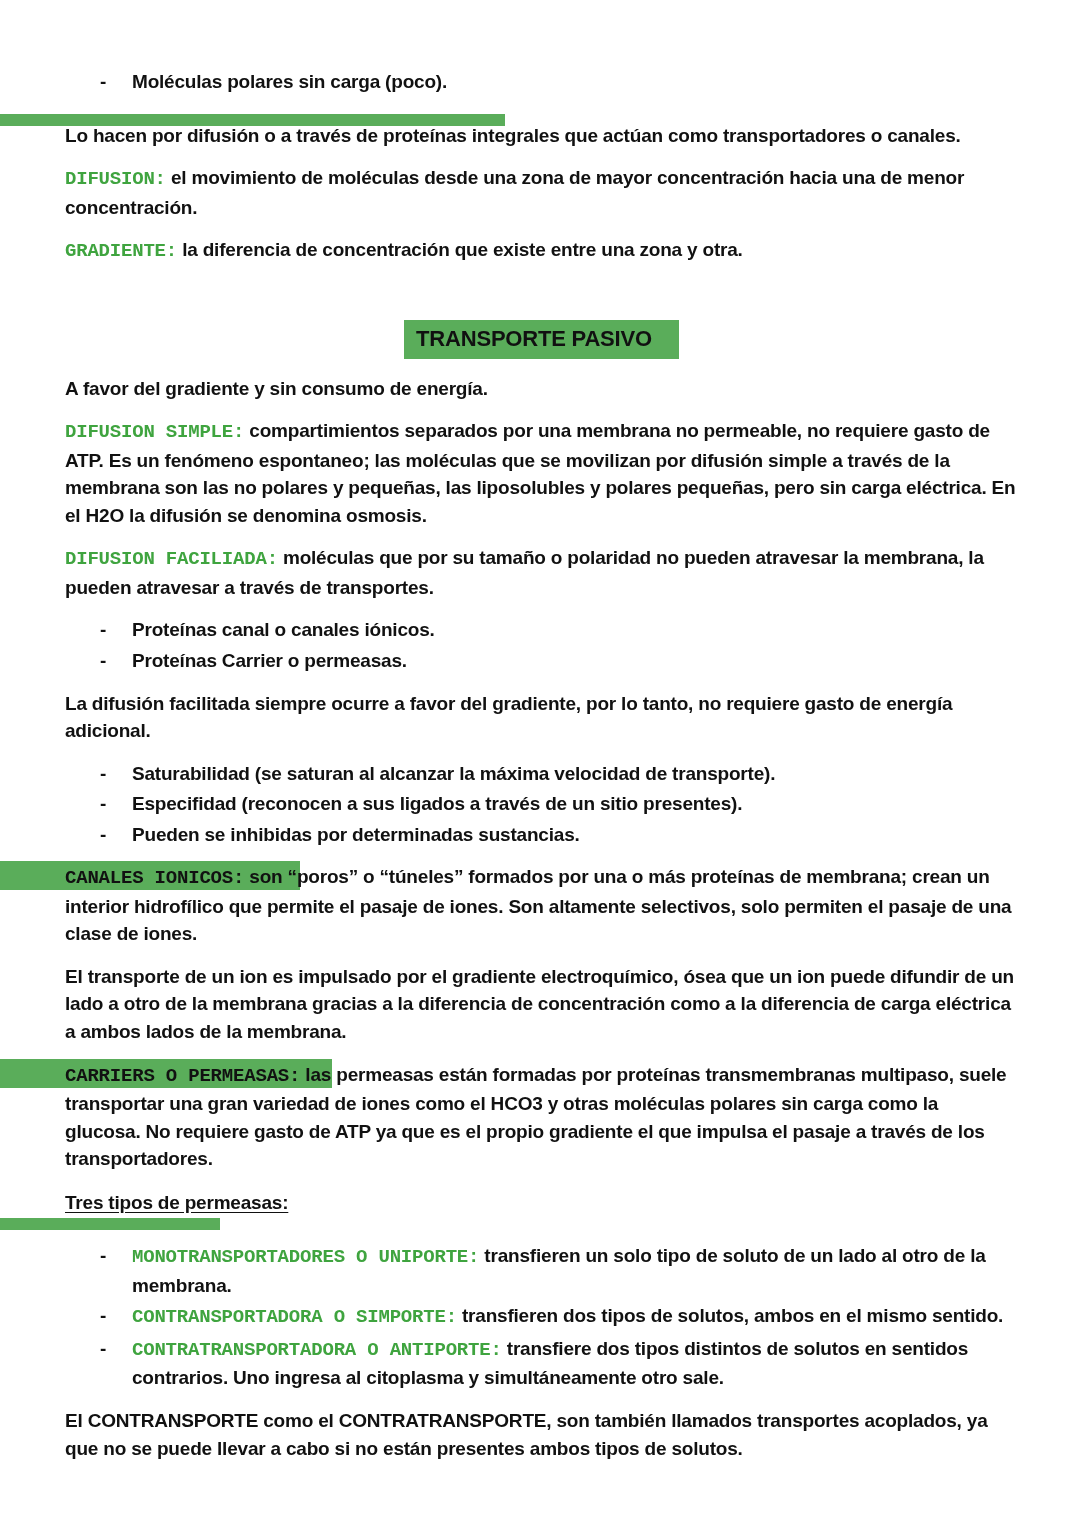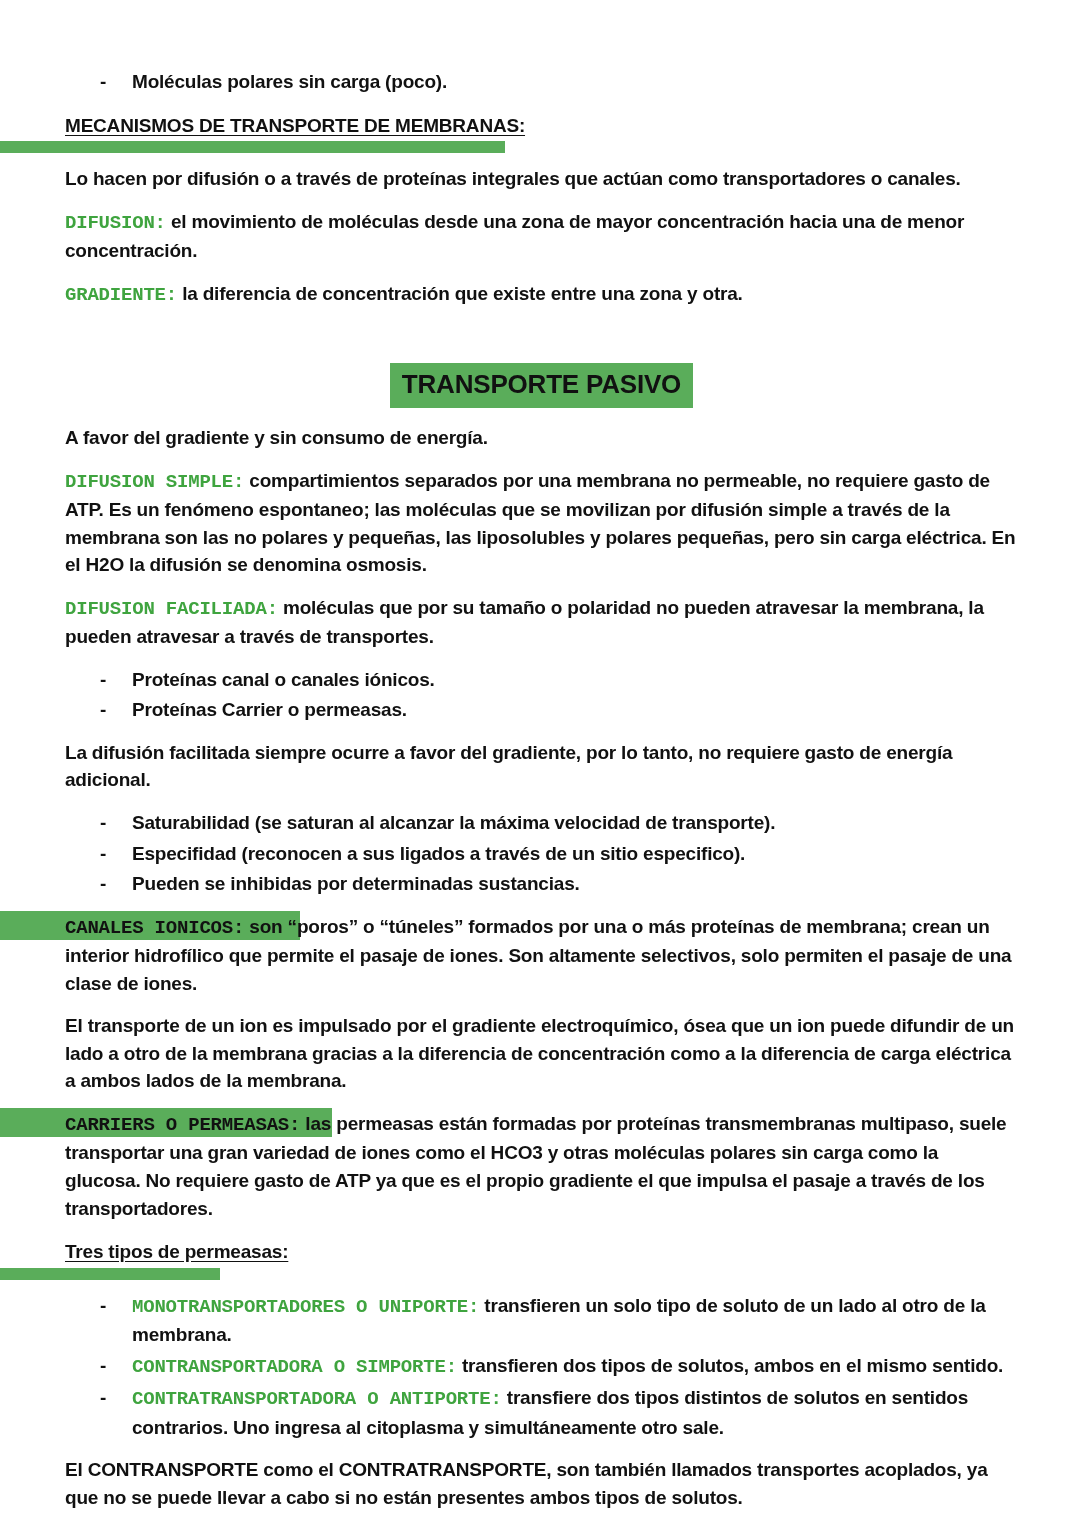--- a/index.html
+++ b/index.html
@@ -55,39 +55,38 @@
   .dash-list .dash { flex: 0 0 32px; }
   .dash-list .li-body { flex: 1 1 auto; }
 
   .indent-1 { margin-left: 40px; }
 
   .center-title { text-align: center; margin: 54px 0 16px 0; }
   .title-box {
     display: inline-block;
     background: var(--green_bar, #57ab57);
     color: var(--text, #111111);
-    font-size: 26px;
-    padding: 3px 12px 4px 12px;
+    font-size: 22px;
+    padding: 3px 27px 4px 12px;
   }
   .center-sub { margin: 16px 0 30px 0; }
 </style>
 </head>
 <body>
 
 <div class="page">
 
   <ul class="dash-list">
     <li>
       <span class="dash">-</span>
       <span class="li-body">Moléculas polares sin carga (poco).</span>
     </li>
   </ul>
 
   <h2 class="heading">
-    <span class="u">MECANISMOS DE TRANSPORTE DE MEMBRANAS:</span>
     <span class="bar w-mecanismos"></span>
   </h2>
 
   <p class="para indent-1">Lo hacen por difusión o a través de proteínas integrales que actúan como transportadores o canales.</p>
 
   <p class="para">
     <span class="term">DIFUSION:</span>
     <span class="body-text">el movimiento de moléculas desde una zona de mayor concentración hacia una de menor concentración.</span>
   </p>
 
@@ -126,21 +125,21 @@
   <p class="para">La difusión facilitada siempre ocurre a favor del gradiente, por lo tanto, no requiere gasto de energía adicional.</p>
 
 
   <ul class="dash-list">
     <li>
       <span class="dash">-</span>
       <span class="li-body">Saturabilidad (se saturan al alcanzar la máxima velocidad de transporte).</span>
     </li>
     <li>
       <span class="dash">-</span>
-      <span class="li-body">Especifidad (reconocen a sus ligados a través de un sitio especifico).</span>
+      <span class="li-body">Especifidad (reconocen a sus ligados a través de un sitio presentes).</span>
     </li>
     <li>
       <span class="dash">-</span>
       <span class="li-body">Pueden se inhibidas por determinadas sustancias.</span>
     </li>
   </ul>
 
   <p class="para hl-para">
     <span class="hl-bar w-canales"></span>
     <span class="term hl-term">CANALES IONICOS:</span>

